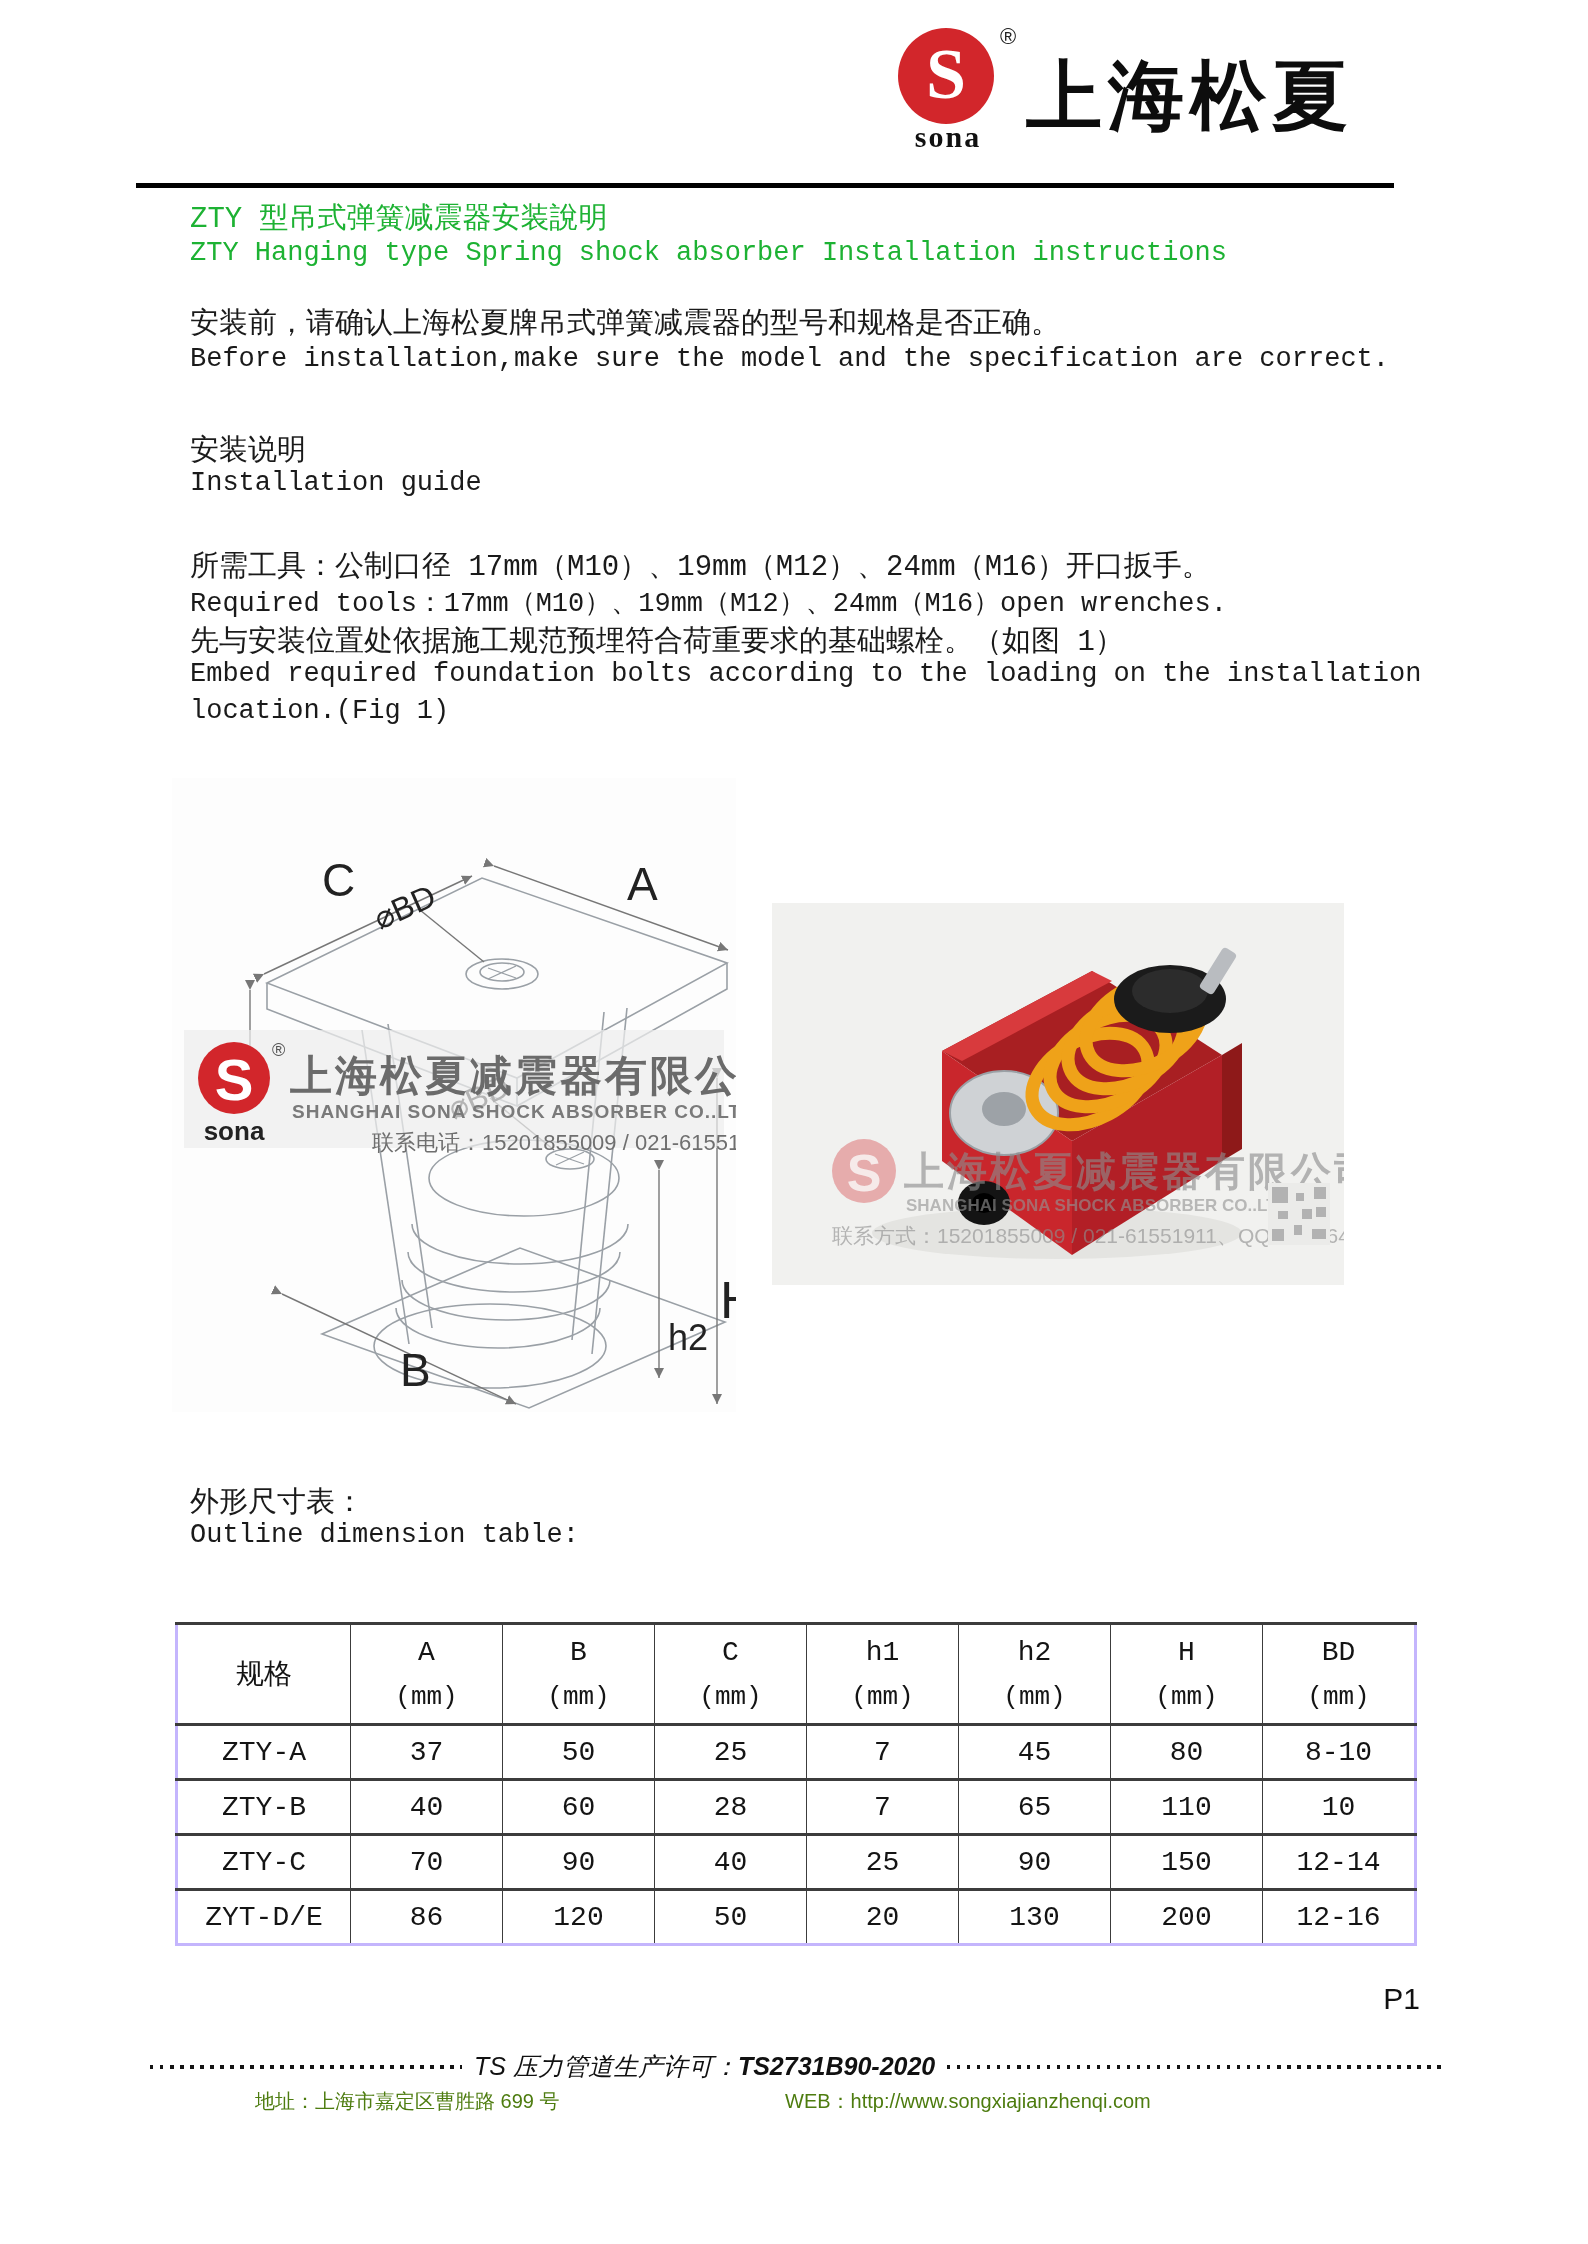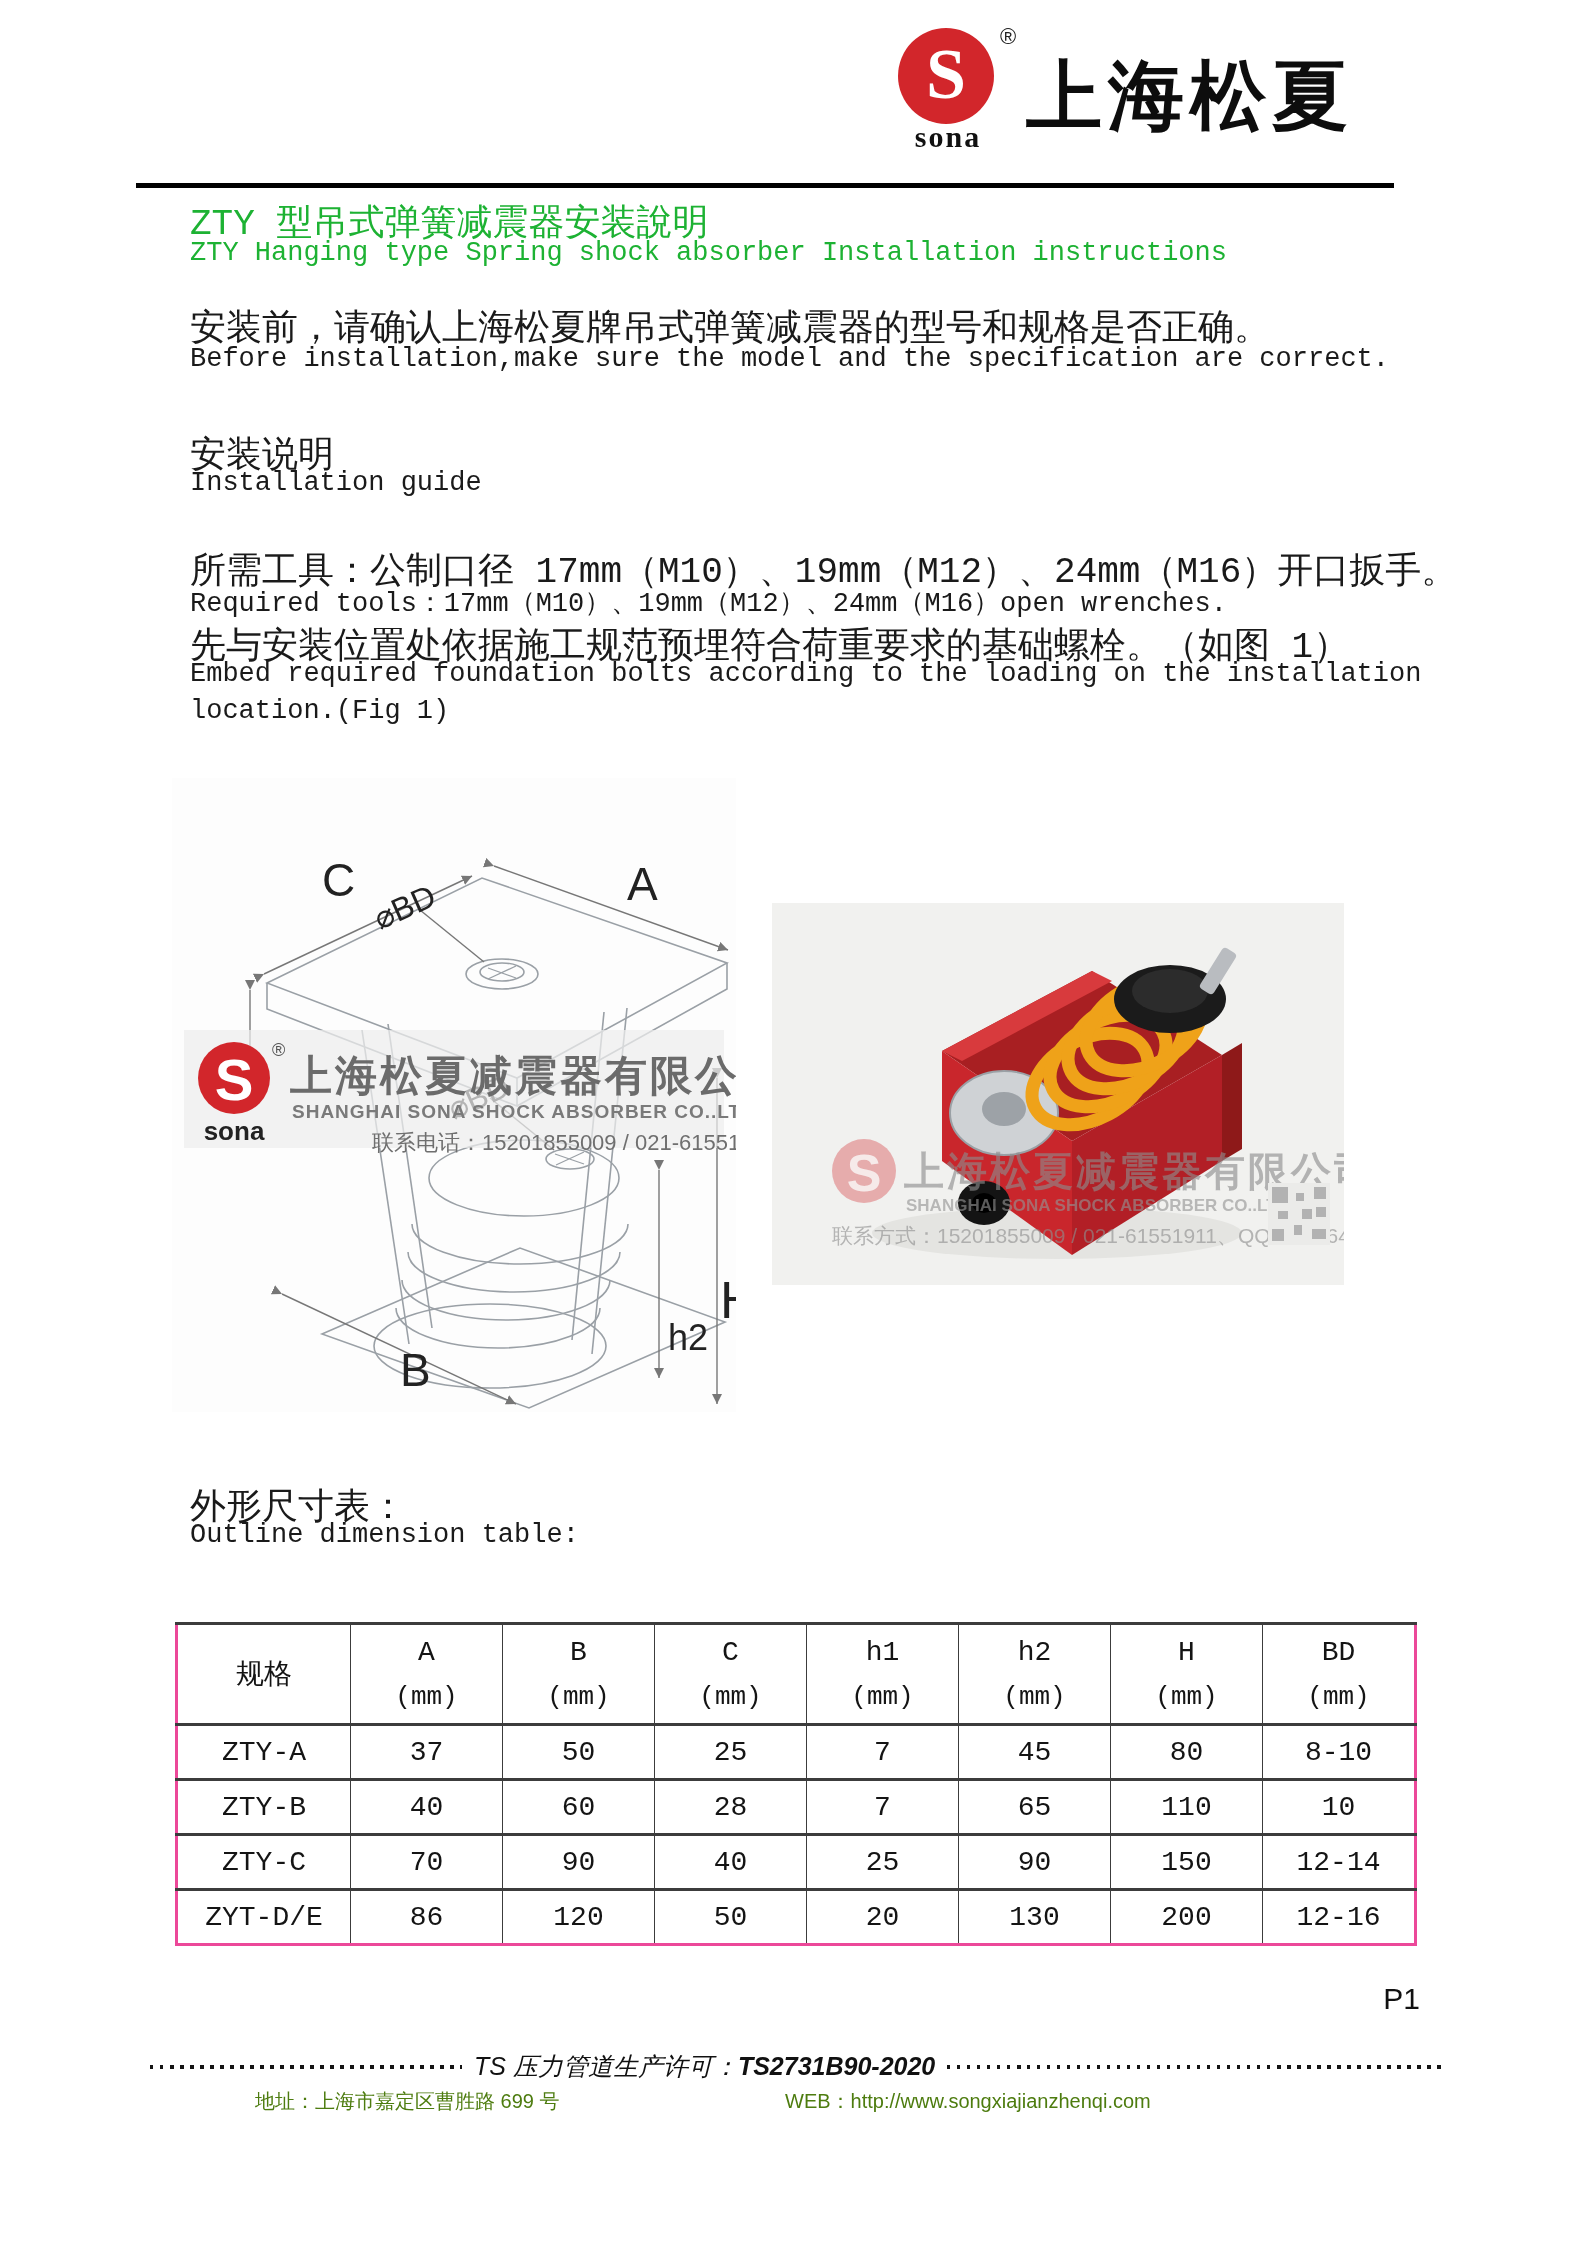--- a/index.html
+++ b/index.html
@@ -21,40 +21,40 @@
   .logo-reg { position:absolute; left:102px; top:0; font-size:22px; font-family:"Liberation Sans",sans-serif; color:#222; }
   .logo-sona { position:absolute; left:2px; top:96px; width:96px; text-align:center;
     font-family:"Liberation Serif","DejaVu Serif",serif; font-weight:bold; font-size:30px; letter-spacing:2px; color:#111; }
   .brand-cn { position:absolute; left:128px; top:22px; font-family:"Liberation Sans",sans-serif;
     font-weight:900; font-size:76px; letter-spacing:6px; color:#0d0d0d; white-space:nowrap; }
   .header-rule { position:absolute; left:136px; top:183px; width:1258px; height:5px; background:#000; }
 
   
   .t-green { color:#1db233; }
   .line { position:absolute; left:190px; white-space:pre; }
-  .fs-cn { font-size:36px; }
+  .fs-cn { font-size:29px; }
   .fs-en { font-size:27px; }
 
   
   .fig-draw { position:absolute; left:172px; top:778px; width:564px; height:634px; background:#fdfdfd; }
   .fig-photo { position:absolute; left:772px; top:903px; width:572px; height:382px; }
   svg text { font-family:"Liberation Sans","DejaVu Sans",sans-serif; }
   .dimtxt { fill:#222; }
   .wm-cn { fill:#6b6b6b; font-weight:bold; }
   .wm-en { fill:#7a7a7a; font-weight:bold; }
   .wm-ph { fill:#6f6f6f; }
 
   
   .dim-table { position:absolute; left:175px; top:1622px; border-collapse:collapse; table-layout:fixed; }
   .dim-table th, .dim-table td {
     border:1.5px solid #3c3c3c; text-align:center; vertical-align:middle;
     font-weight:normal; font-size:28px; font-family:"Liberation Mono","DejaVu Sans Mono",monospace; color:#141414;
   }
   .dim-table tr { border-top:3px solid #3c3c3c; }
-  .dim-table { border:3px solid #ec4899; }
+  .dim-table { border:3px solid #c4b5fd; }
   .dim-table th { height:96px; }
   .dim-table td { height:50px; }
   .col-spec { width:170px; }
   .col-dim  { width:149px; }
   .unit-line { font-size:26px; margin-top:14px; }
 
   
   .page-num { position:absolute; left:1300px; top:1982px; width:120px; text-align:right;
     font-family:"Liberation Sans",sans-serif; font-size:30px; color:#111; }
   .license-row { position:absolute; left:150px; top:2050px; width:1292px; display:flex; align-items:center;

